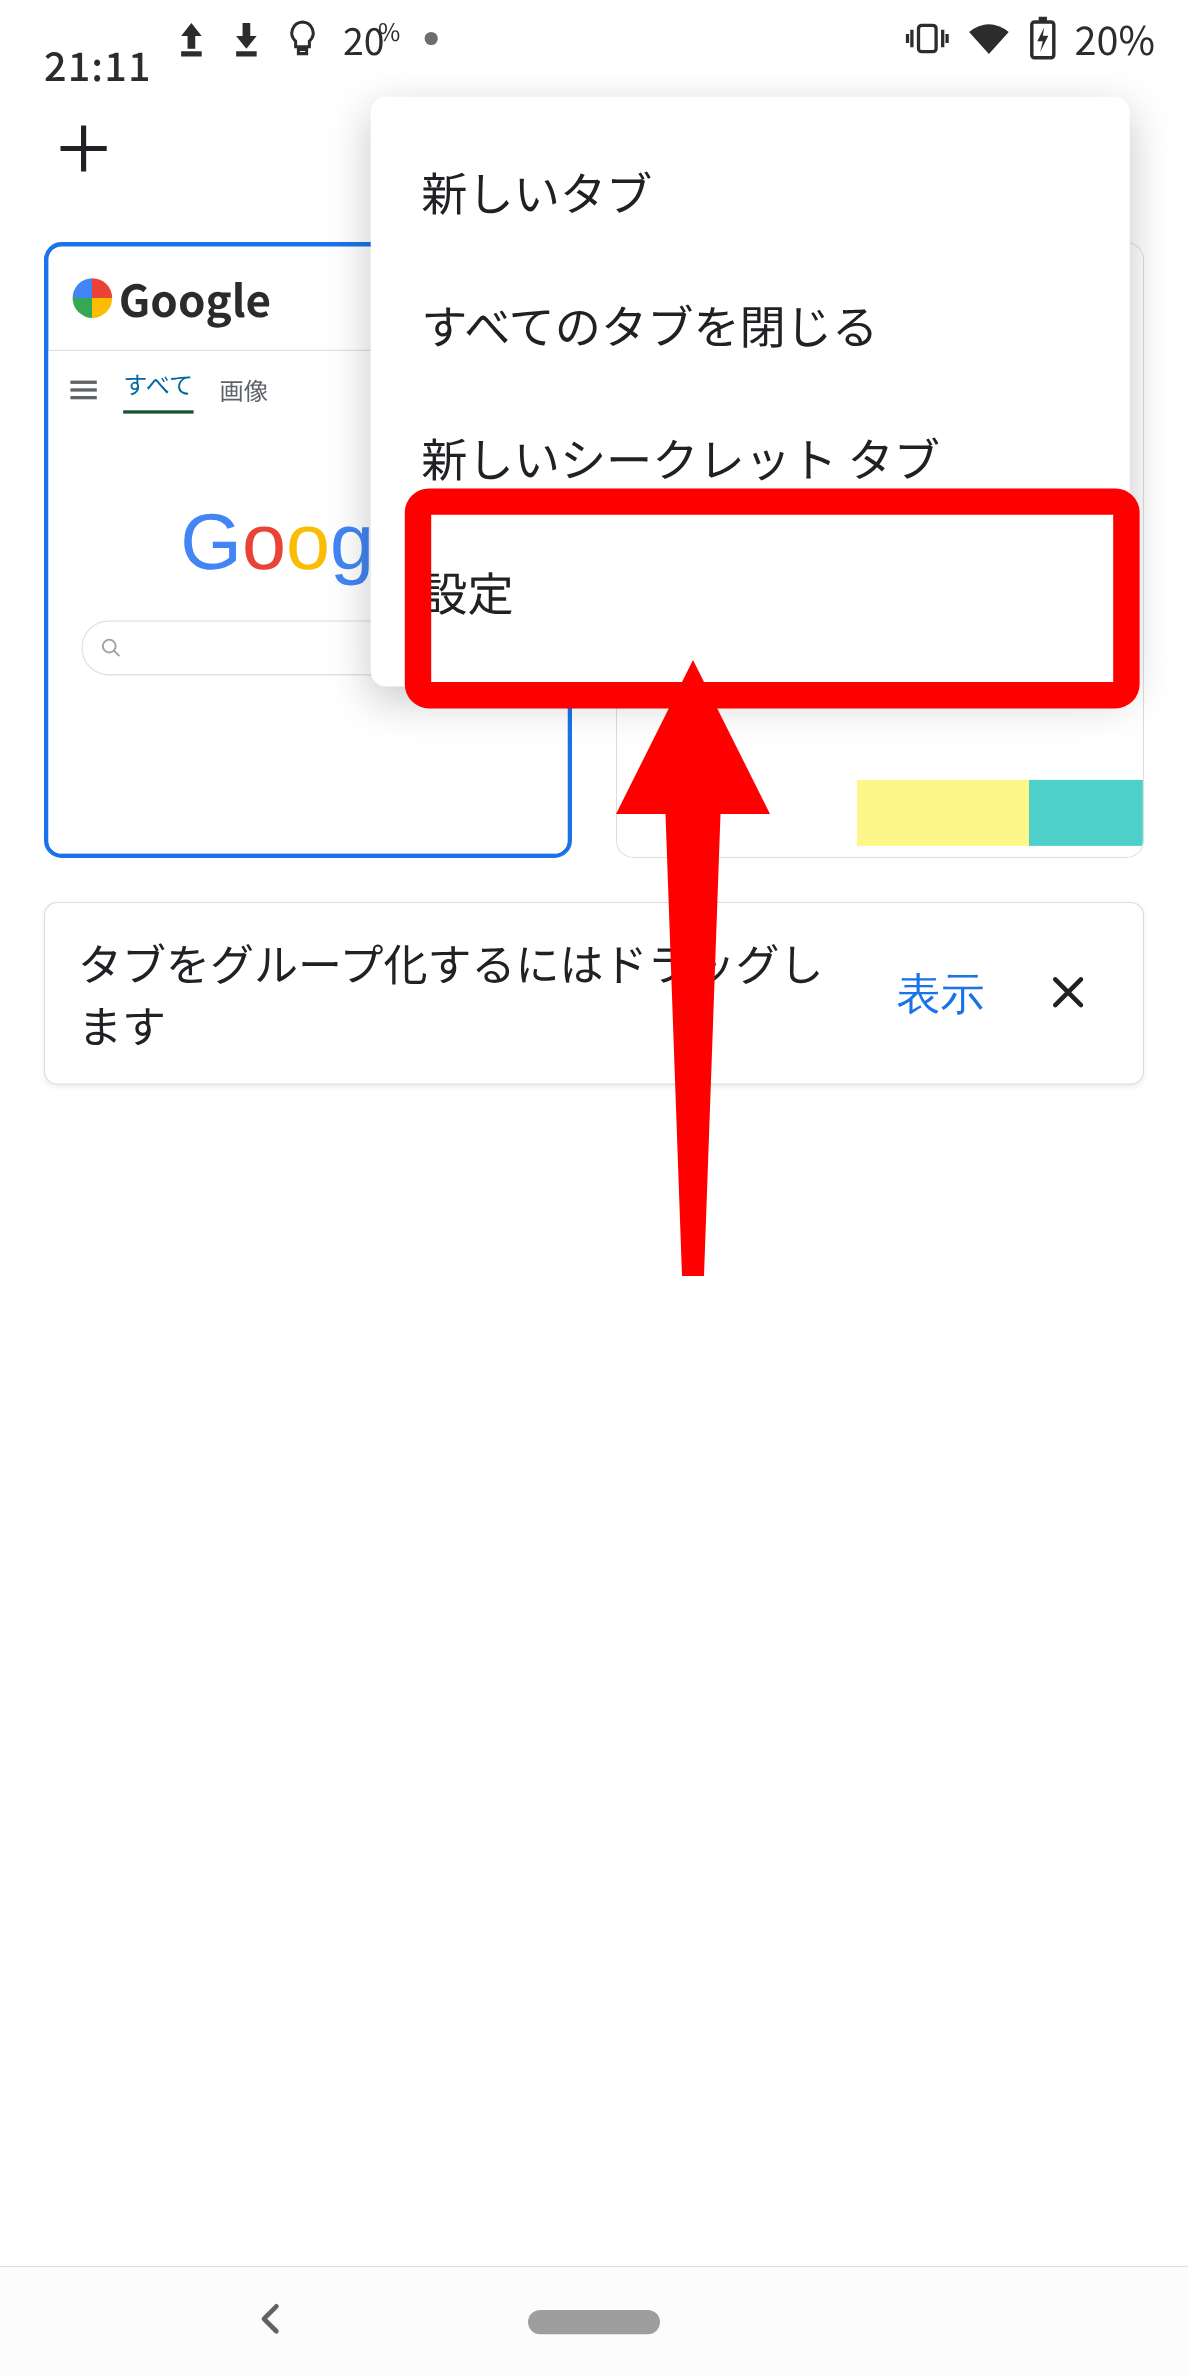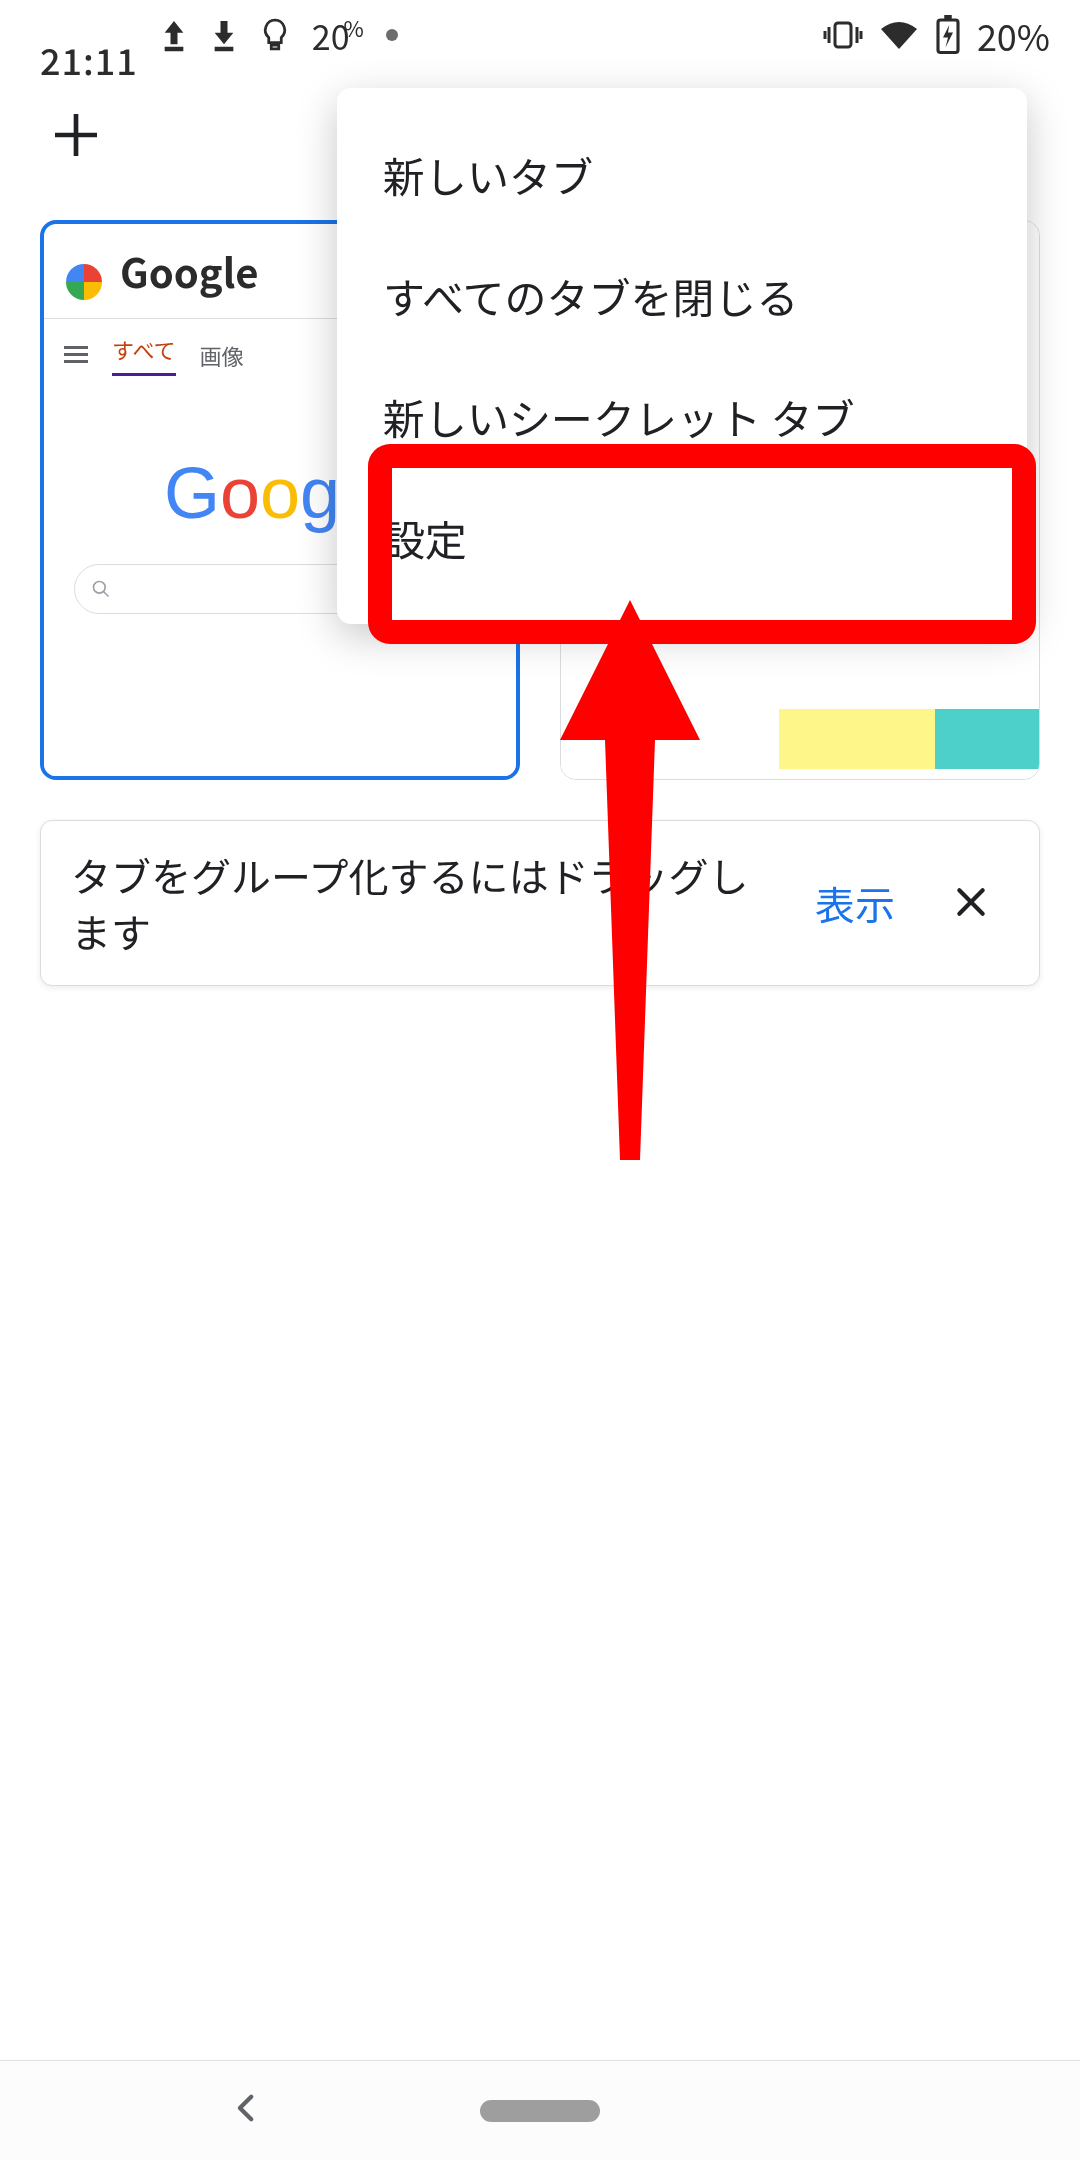--- a/index.html
+++ b/index.html
@@ -59,23 +59,23 @@
     background: #fff;
     overflow: hidden;
     display: flex;
     flex-direction: column;
   }
   .tab-card.active {
     border: 4px solid #1a73e8;
   }
   .tab-header {
     display: flex;
-    align-items: flex-end;
+    align-items: center;
     padding: 18px 22px;
-    gap: 18px;
+    gap: 6px;
     border-bottom: 1px solid #dadce0;
   }
   .favicon {
     width: 36px; height: 36px; border-radius: 50%;
     background: conic-gradient(#ea4335 0 90deg,#fbbc04 90deg 180deg,#34a853 180deg 270deg,#4285f4 270deg 360deg);
   }
   .tab-title { font-size: 40px; font-weight: 700; color:#2b2b2b; }
 
   .preview {
     flex: 1;
@@ -83,21 +83,21 @@
     padding: 14px 20px;
     background:#fff;
   }
   .prev-row {
     display:flex; gap:24px; align-items:center;
     font-size: 22px; color:#5f6368;
     padding-bottom: 6px;
   }
   .prev-ham { width:24px; display:flex; flex-direction:column; gap:4px; }
   .prev-ham span{ height:3px; background:#5f6368; }
-  .prev-tab-a { color:#c2410c; border-bottom:3px solid #4c1d95; padding-bottom:8px;}
+  .prev-tab-a { color:#0369a1; border-bottom:3px solid #14532d; padding-bottom:8px;}
   .prev-logo {
     text-align:center; margin-top:70px;
     font-size: 72px; font-weight:500;
     font-family: "Product Sans", Arial, sans-serif;
   }
   .gl-b{color:#4285f4;} .gl-r{color:#ea4335;} .gl-y{color:#fbbc04;} .gl-g{color:#34a853;}
   .prev-search {
     margin: 30px 10px 0;
     height: 50px;
     border:1px solid #dadce0;
@@ -120,20 +120,21 @@
   }
   .snackbar-text {
     flex: 1;
     font-size: 40px;
     line-height: 1.4;
   }
   .snackbar-action {
     color:#1a73e8;
     font-size: 40px;
     padding: 10px 18px;
+    font-family: Liberation Serif, serif;
   }
   .snackbar-close {
     font-size: 44px;
     padding: 10px 18px;
     color:#202124;
   }
 
   
   .menu {
     position: absolute;

